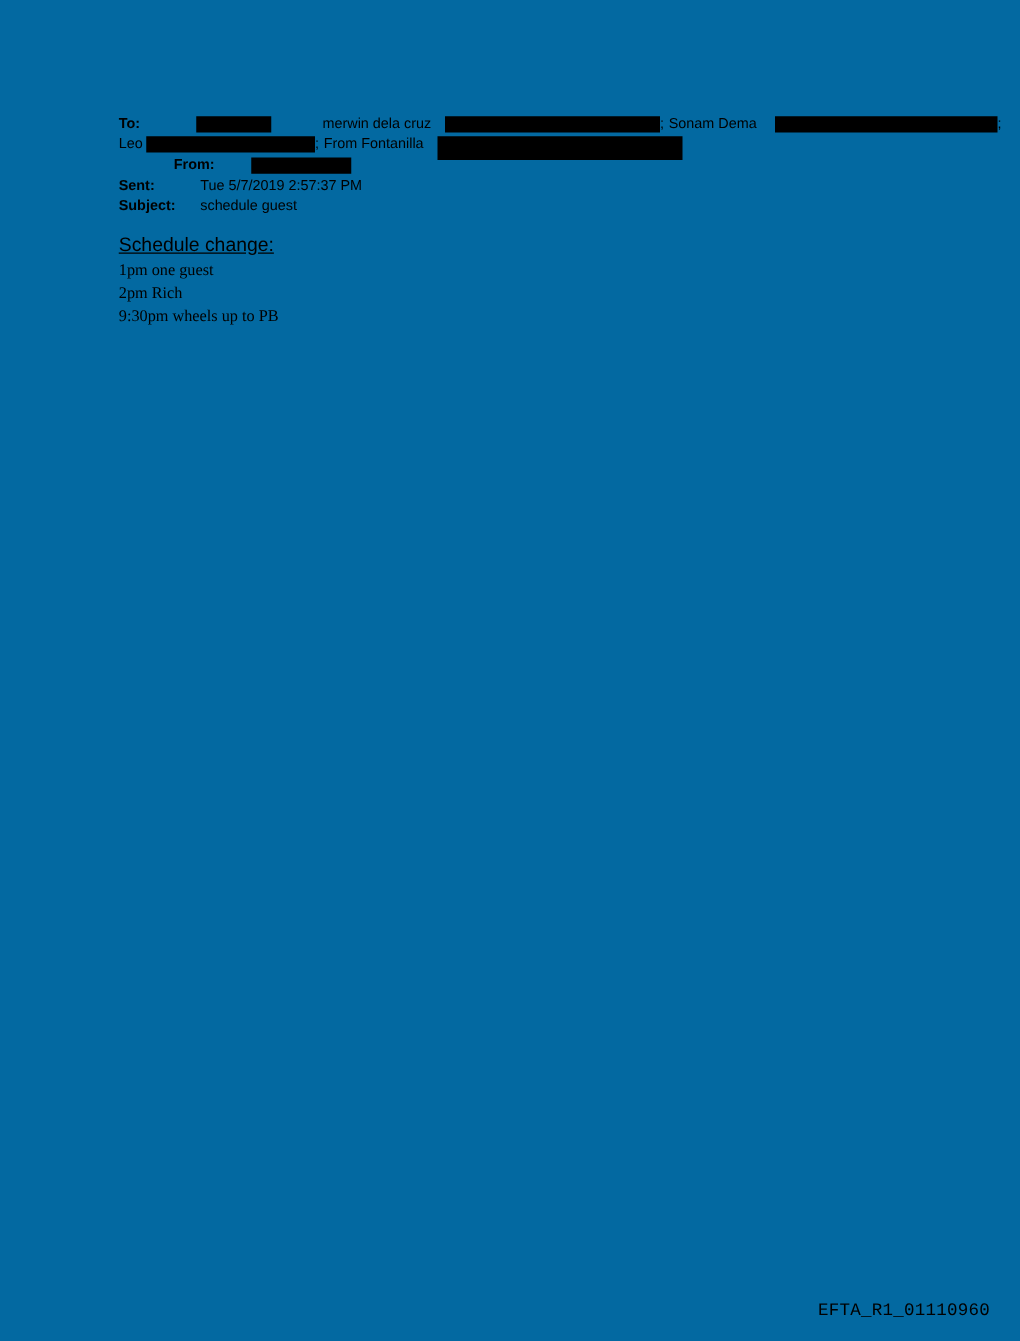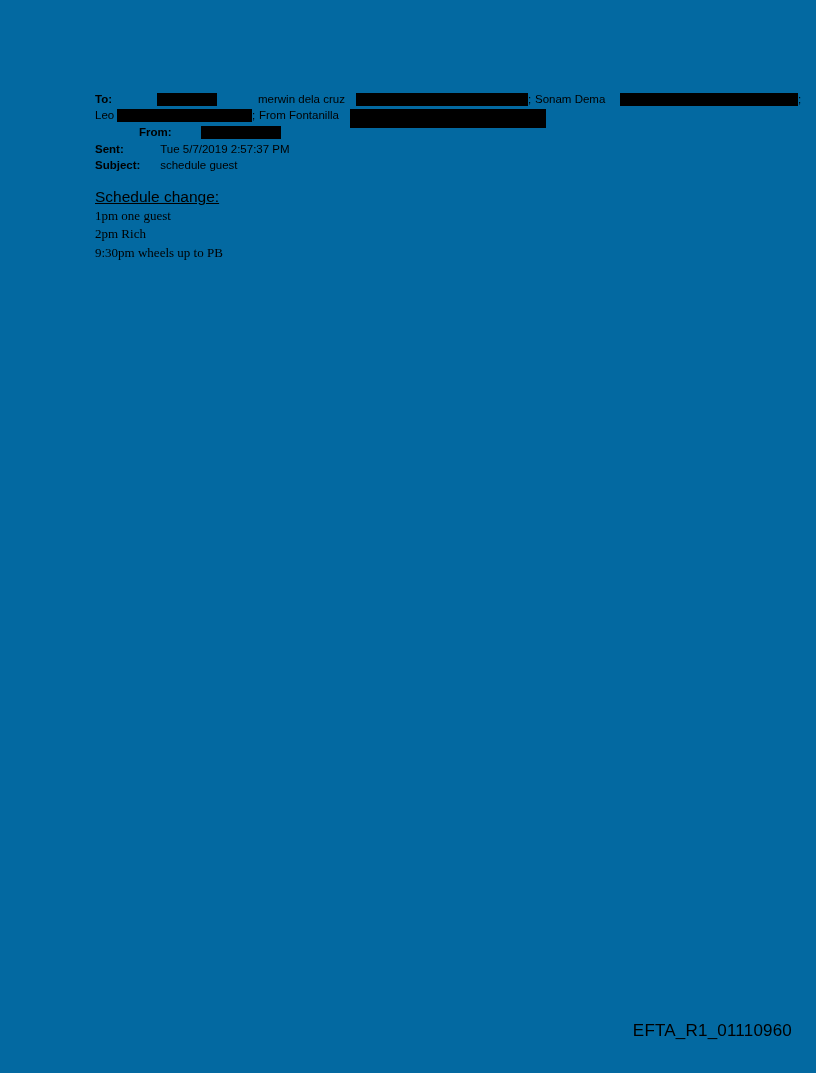--- a/index.html
+++ b/index.html
@@ -124,23 +124,23 @@
   }
   .body-line {
     font-family: "Liberation Serif", serif;
     font-size: 13px;
   }
 
   
   .bates {
     position: absolute;
     right: 24px;
-    bottom: 32px;
-    font-family: Liberation Sans, sans-serif;
-    font-size: 17px;
+    bottom: 16px;
+    font-family: Liberation Mono, monospace;
+    font-size: 14px;
     color: #000;
     letter-spacing: 0.2px;
   }
 </style>
 </head>
 <body>
 
 <div class="page">
 
   <div class="header-block">

